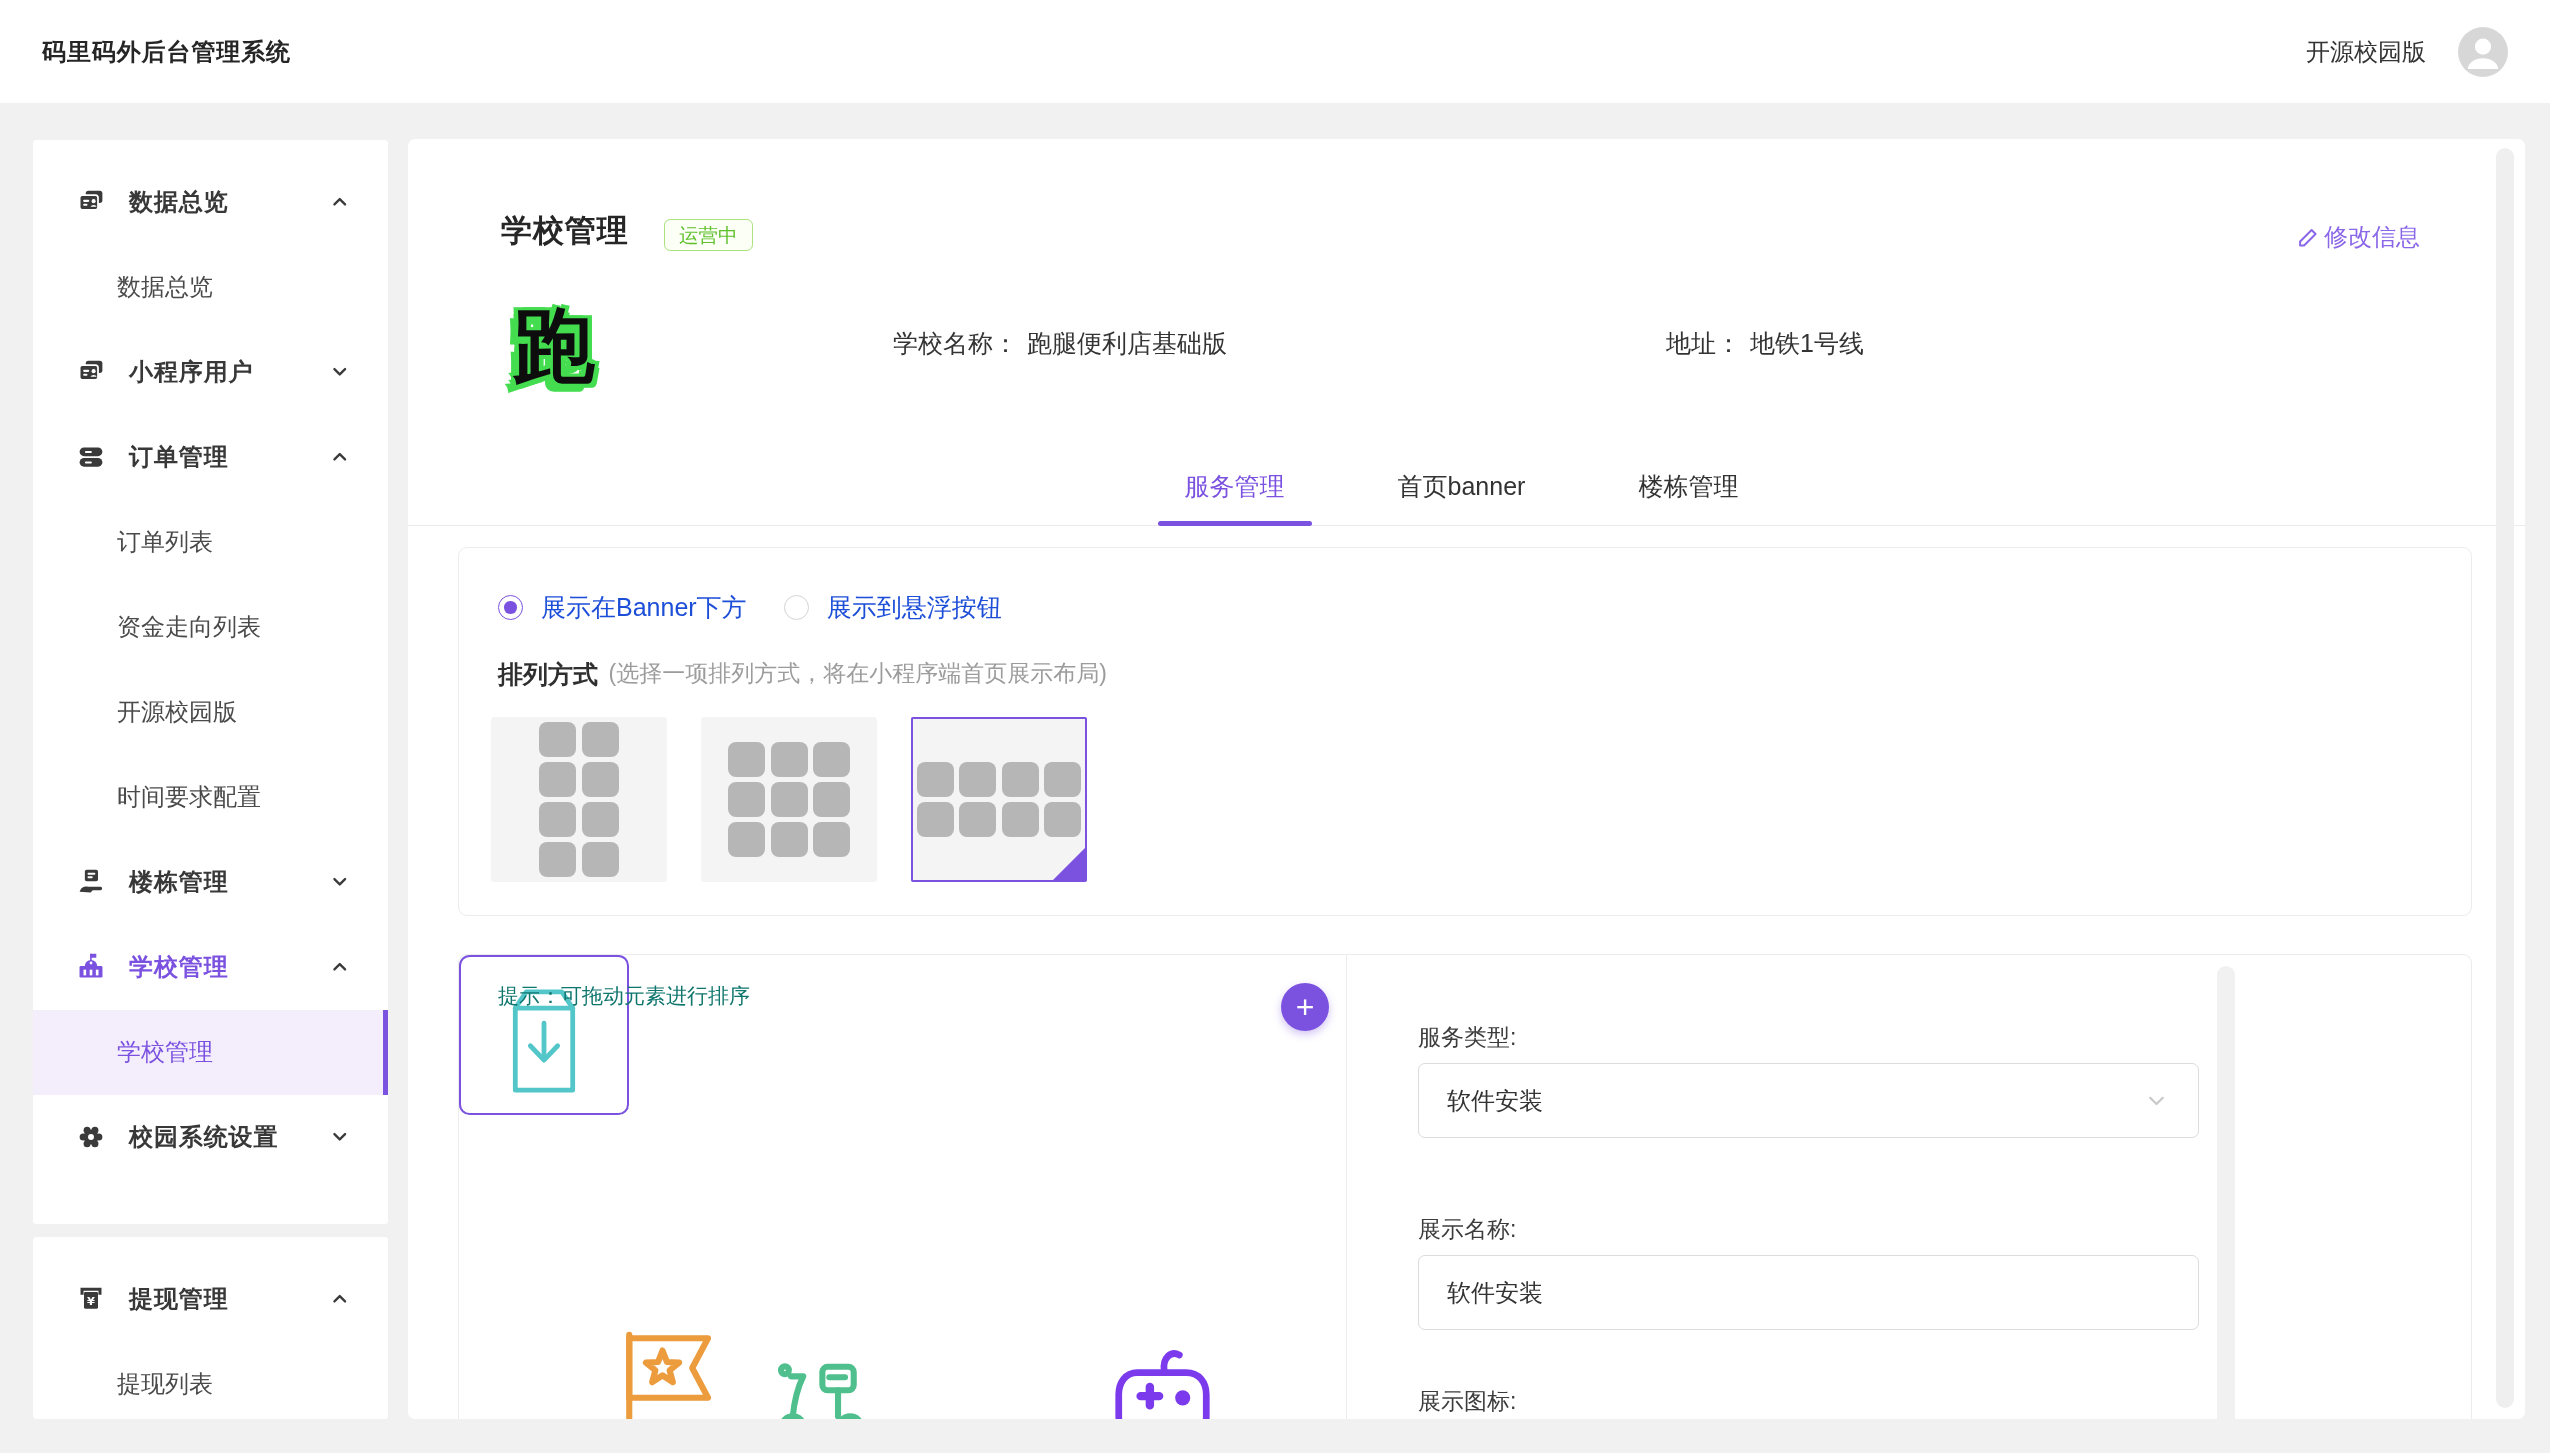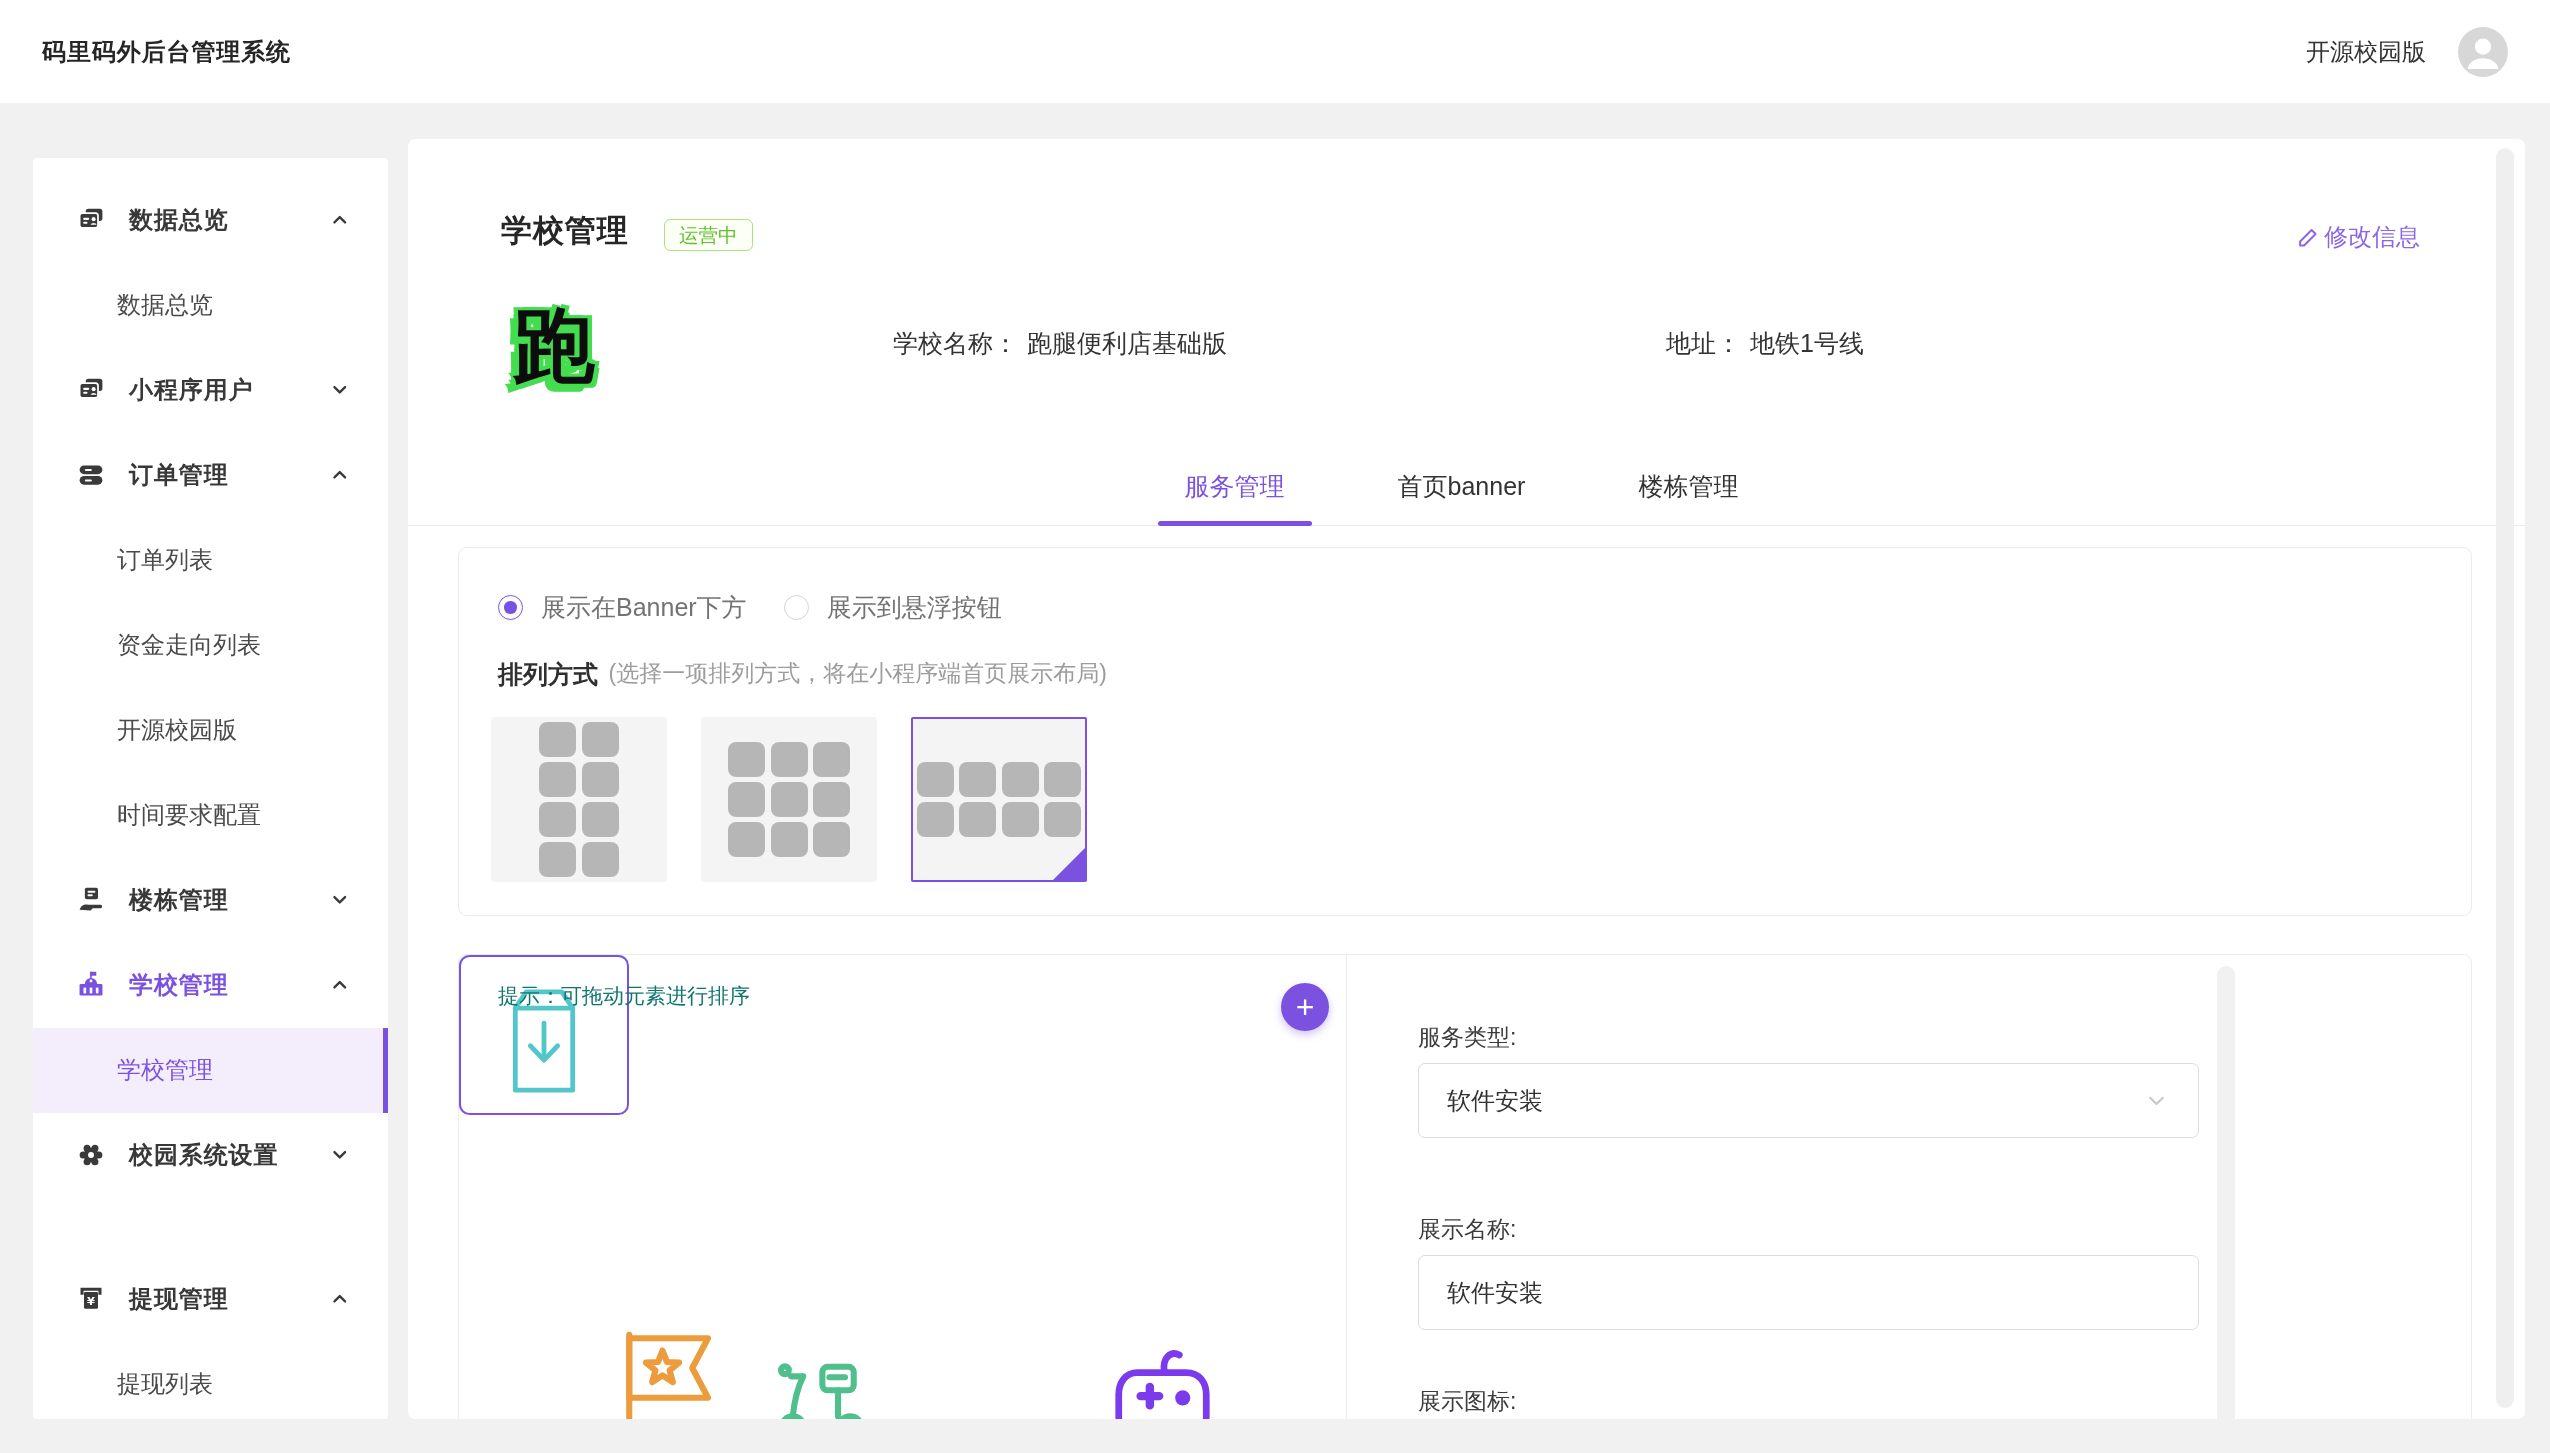--- a/index.html
+++ b/index.html
@@ -13,21 +13,21 @@
   
   .appbar { position:absolute; left:0; top:0; width:100%; height:103px; background:#fff;
             display:flex; align-items:center; justify-content:space-between; padding:0 42px; }
   .app-title { font-size:24px; font-weight:bold; color:#262626; letter-spacing:0.9px; }
   .appbar-right { display:flex; align-items:center; gap:32px; }
   .edition { font-size:24px; color:#333; }
   .avatar { width:50px; height:50px; border-radius:50%; background:#d7d7d7;
             display:flex; align-items:center; justify-content:center; overflow:hidden; }
   
   .side-card { position:absolute; left:33px; width:355px; background:#fff; border-radius:3.5px; overflow:hidden; }
-  .side-card.one { top:158px; height:1084px; padding-top:19.5px; }
+  .side-card.one { top:140px; height:1084px; padding-top:19.5px; }
   .side-card.two { top:1237px; height:182px; padding-top:19.5px; }
   .m-row { height:85px; display:flex; align-items:center; padding:0 39px 0 43px; cursor:pointer; }
   .m-ic { width:30px; height:30px; display:flex; align-items:center; justify-content:center; flex:none; }
   .m-label { font-size:24px; font-weight:600; color:#383838; margin-left:23px; letter-spacing:0.9px; }
   .m-chev { margin-left:auto; display:flex; }
   .m-sub { height:85px; display:flex; align-items:center; padding-left:84px; font-size:24px; color:#4a4a4a; cursor:pointer; }
   .m-row.purple .m-label { color:#7b52e0; }
   .m-sub.active { background:#f4eefc; color:#7b52e0; border-right:5.3px solid #7b52e0; }
   
   .main-card { position:absolute; left:408px; top:139px; width:2117px; height:1280px;
@@ -50,21 +50,21 @@
   .tabs { position:absolute; left:0; top:309px; width:100%; height:78px; padding-left:49px;
           border-bottom:1.8px solid #ececec; display:flex;justify-content:center; }
   .tab { position:relative; height:76px; display:flex; align-items:center; padding:0 27px;
          margin-right:59px; font-size:25px; color:#333; cursor:pointer; }
   .tab.active { color:#7b52e0; }
   .tab.active::after { content:""; position:absolute; left:0; right:0; bottom:-1.8px; height:4.4px;
                        background:#7b52e0; border-radius:2.7px; }
   
   .box1 { position:absolute; left:50px; top:408px; width:2014px; height:369px;
           border:1.8px solid #ececec; border-radius:9px; }
-  .radio-row { position:absolute; left:39px; top:43px; display:flex; align-items:center; font-size:25px; color:#737373; }
+  .radio-row { position:absolute; left:39px; top:43px; display:flex; align-items:center; font-size:25px; color:#1d4ed8; }
   .radio { width:25px; height:25px; border-radius:50%; flex:none; display:flex; align-items:center; justify-content:center; }
   .radio.sel { border:1.8px solid #7b52e0; }
   .radio.sel i { width:12.4px; height:12.4px; border-radius:50%; background:#7b52e0; }
   .radio.unsel { border:1.8px solid #d4d4d4; background:#fff; }
   .radio-label { margin-left:18px; }
   .radio-gap { width:37px; }
   .layout-row { position:absolute; left:39px; top:110px; display:flex; align-items:flex-start; }
   .layout-title { font-size:25px; font-weight:bold; color:#2f2f2f; }
   .layout-hint { font-size:23px; color:#9c9c9c; margin-left:10.6px; }
   .thumbs { position:absolute; left:32px; top:169px; display:flex; gap:34px; }

